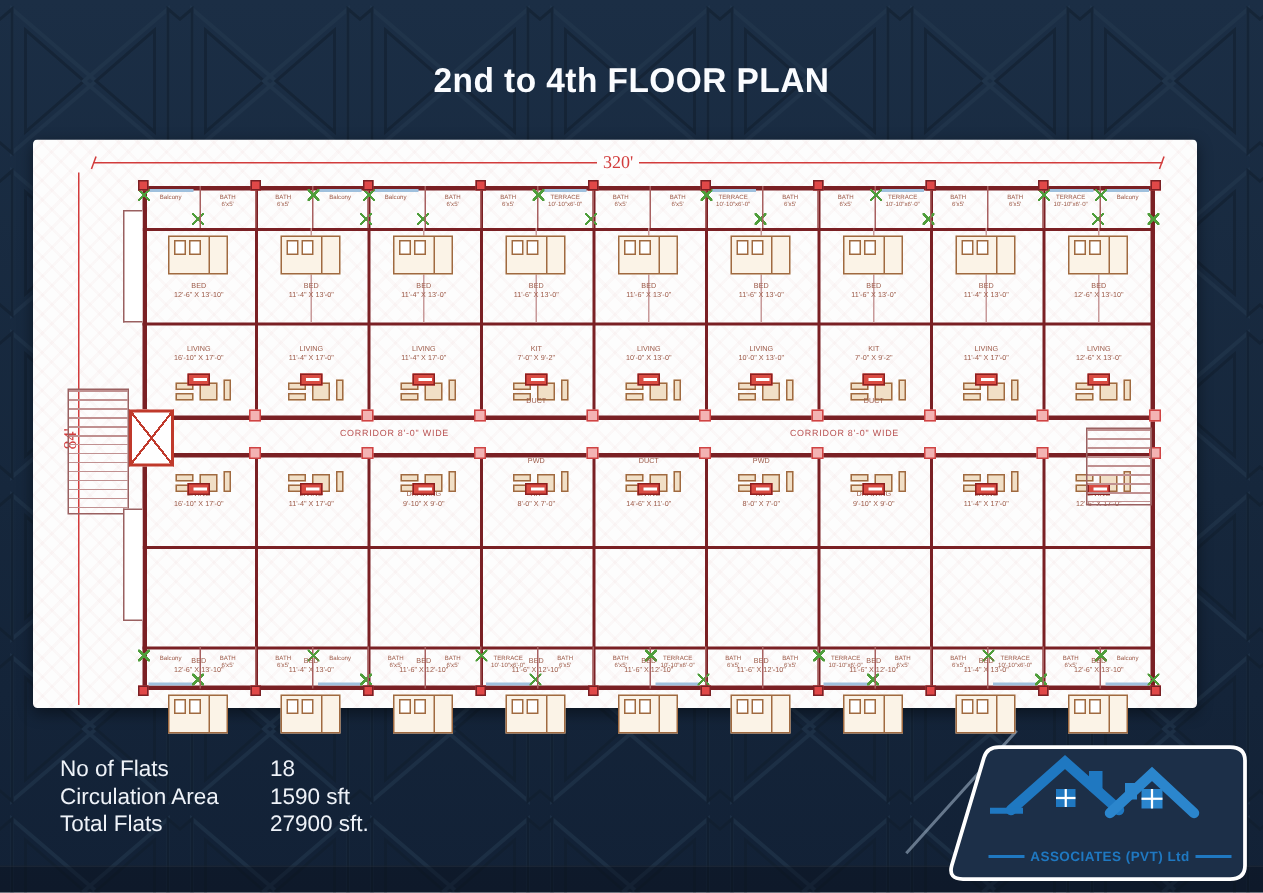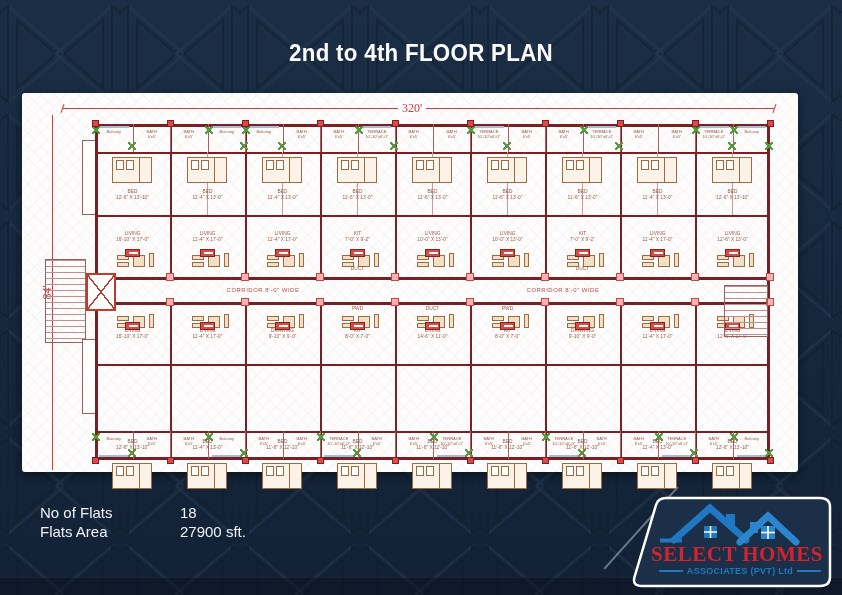--- a/index.html
+++ b/index.html
@@ -567,21 +567,25 @@
     <div style="left: 60px; top: 246px; width: 13px; height: 75px; border-top: 1px solid rgb(154, 96, 96); border-right: none; border-bottom: 1px solid rgb(154, 96, 96); border-left: 1px solid rgb(154, 96, 96); border-image: initial; background: rgb(255, 255, 255);"></div>
     <div style="left: 702px; top: 192px; width: 44px; height: 52px; border: 1.5px solid rgb(154, 96, 96); background: repeating-linear-gradient(rgb(192, 144, 144) 0px, rgb(192, 144, 144) 1px, transparent 1px, transparent 6px);"></div>
   </div>
 
 <div id="stats">
     <div class="stat-row">
       <span class="stat-label">No of Flats</span>
       <span class="stat-value">18</span>
     </div>
     <div class="stat-row">
-      <span class="stat-label">Flats Area</span>
+      <span class="stat-label">Circulation Area</span>
+      <span class="stat-value">1590 sft</span>
+    </div>
+    <div class="stat-row">
+      <span class="stat-label">Total Flats</span>
       <span class="stat-value">27900  sft.</span>
     </div>
   </div>
 
 <div id="logo">
   <svg width="216" height="100">
     <path d="M44 6 H198 Q208 6 208 15 V85 Q208 94 198 94 H20 Q10 94 12.5 85 L34 13 Q36 6 44 6 Z" fill="#1c2f48" stroke="#ffffff" stroke-width="2.5"></path>
     <g>
       <polyline points="52,48 88,16 124,48" fill="none" stroke="#1f78c1" stroke-width="7" stroke-linecap="round"></polyline>
       <rect x="104" y="22" width="9" height="13" fill="#1f78c1"></rect>
@@ -589,19 +593,18 @@
       <line x1="88.5" y1="34" x2="88.5" y2="46" stroke="#ffffff" stroke-width="1.5"></line>
       <line x1="82" y1="40" x2="95" y2="40" stroke="#ffffff" stroke-width="1.5"></line>
       <line x1="38" y1="48.5" x2="60" y2="48.5" stroke="#1f78c1" stroke-width="4"></line>
       <polyline points="118,50 146,24 174,50" fill="none" stroke="#2b86cd" stroke-width="7" stroke-linecap="round"></polyline>
       <rect x="128" y="30" width="8" height="11" fill="#2b86cd"></rect>
       <rect x="139" y="34" width="14" height="13" fill="#2b86cd"></rect>
       <line x1="146" y1="34" x2="146" y2="47" stroke="#ffffff" stroke-width="1.5"></line>
       <line x1="139" y1="40.5" x2="153" y2="40.5" stroke="#ffffff" stroke-width="1.5"></line>
     </g>
   </svg>
-  <div id="logo-name">SELECT HOMES</div>
   <div id="logo-sub">
     <div class="sub-line"></div>
     <span>ASSOCIATES (PVT) Ltd</span>
     <div class="sub-line"></div>
   </div>
 </div>
 
 </body></html>

